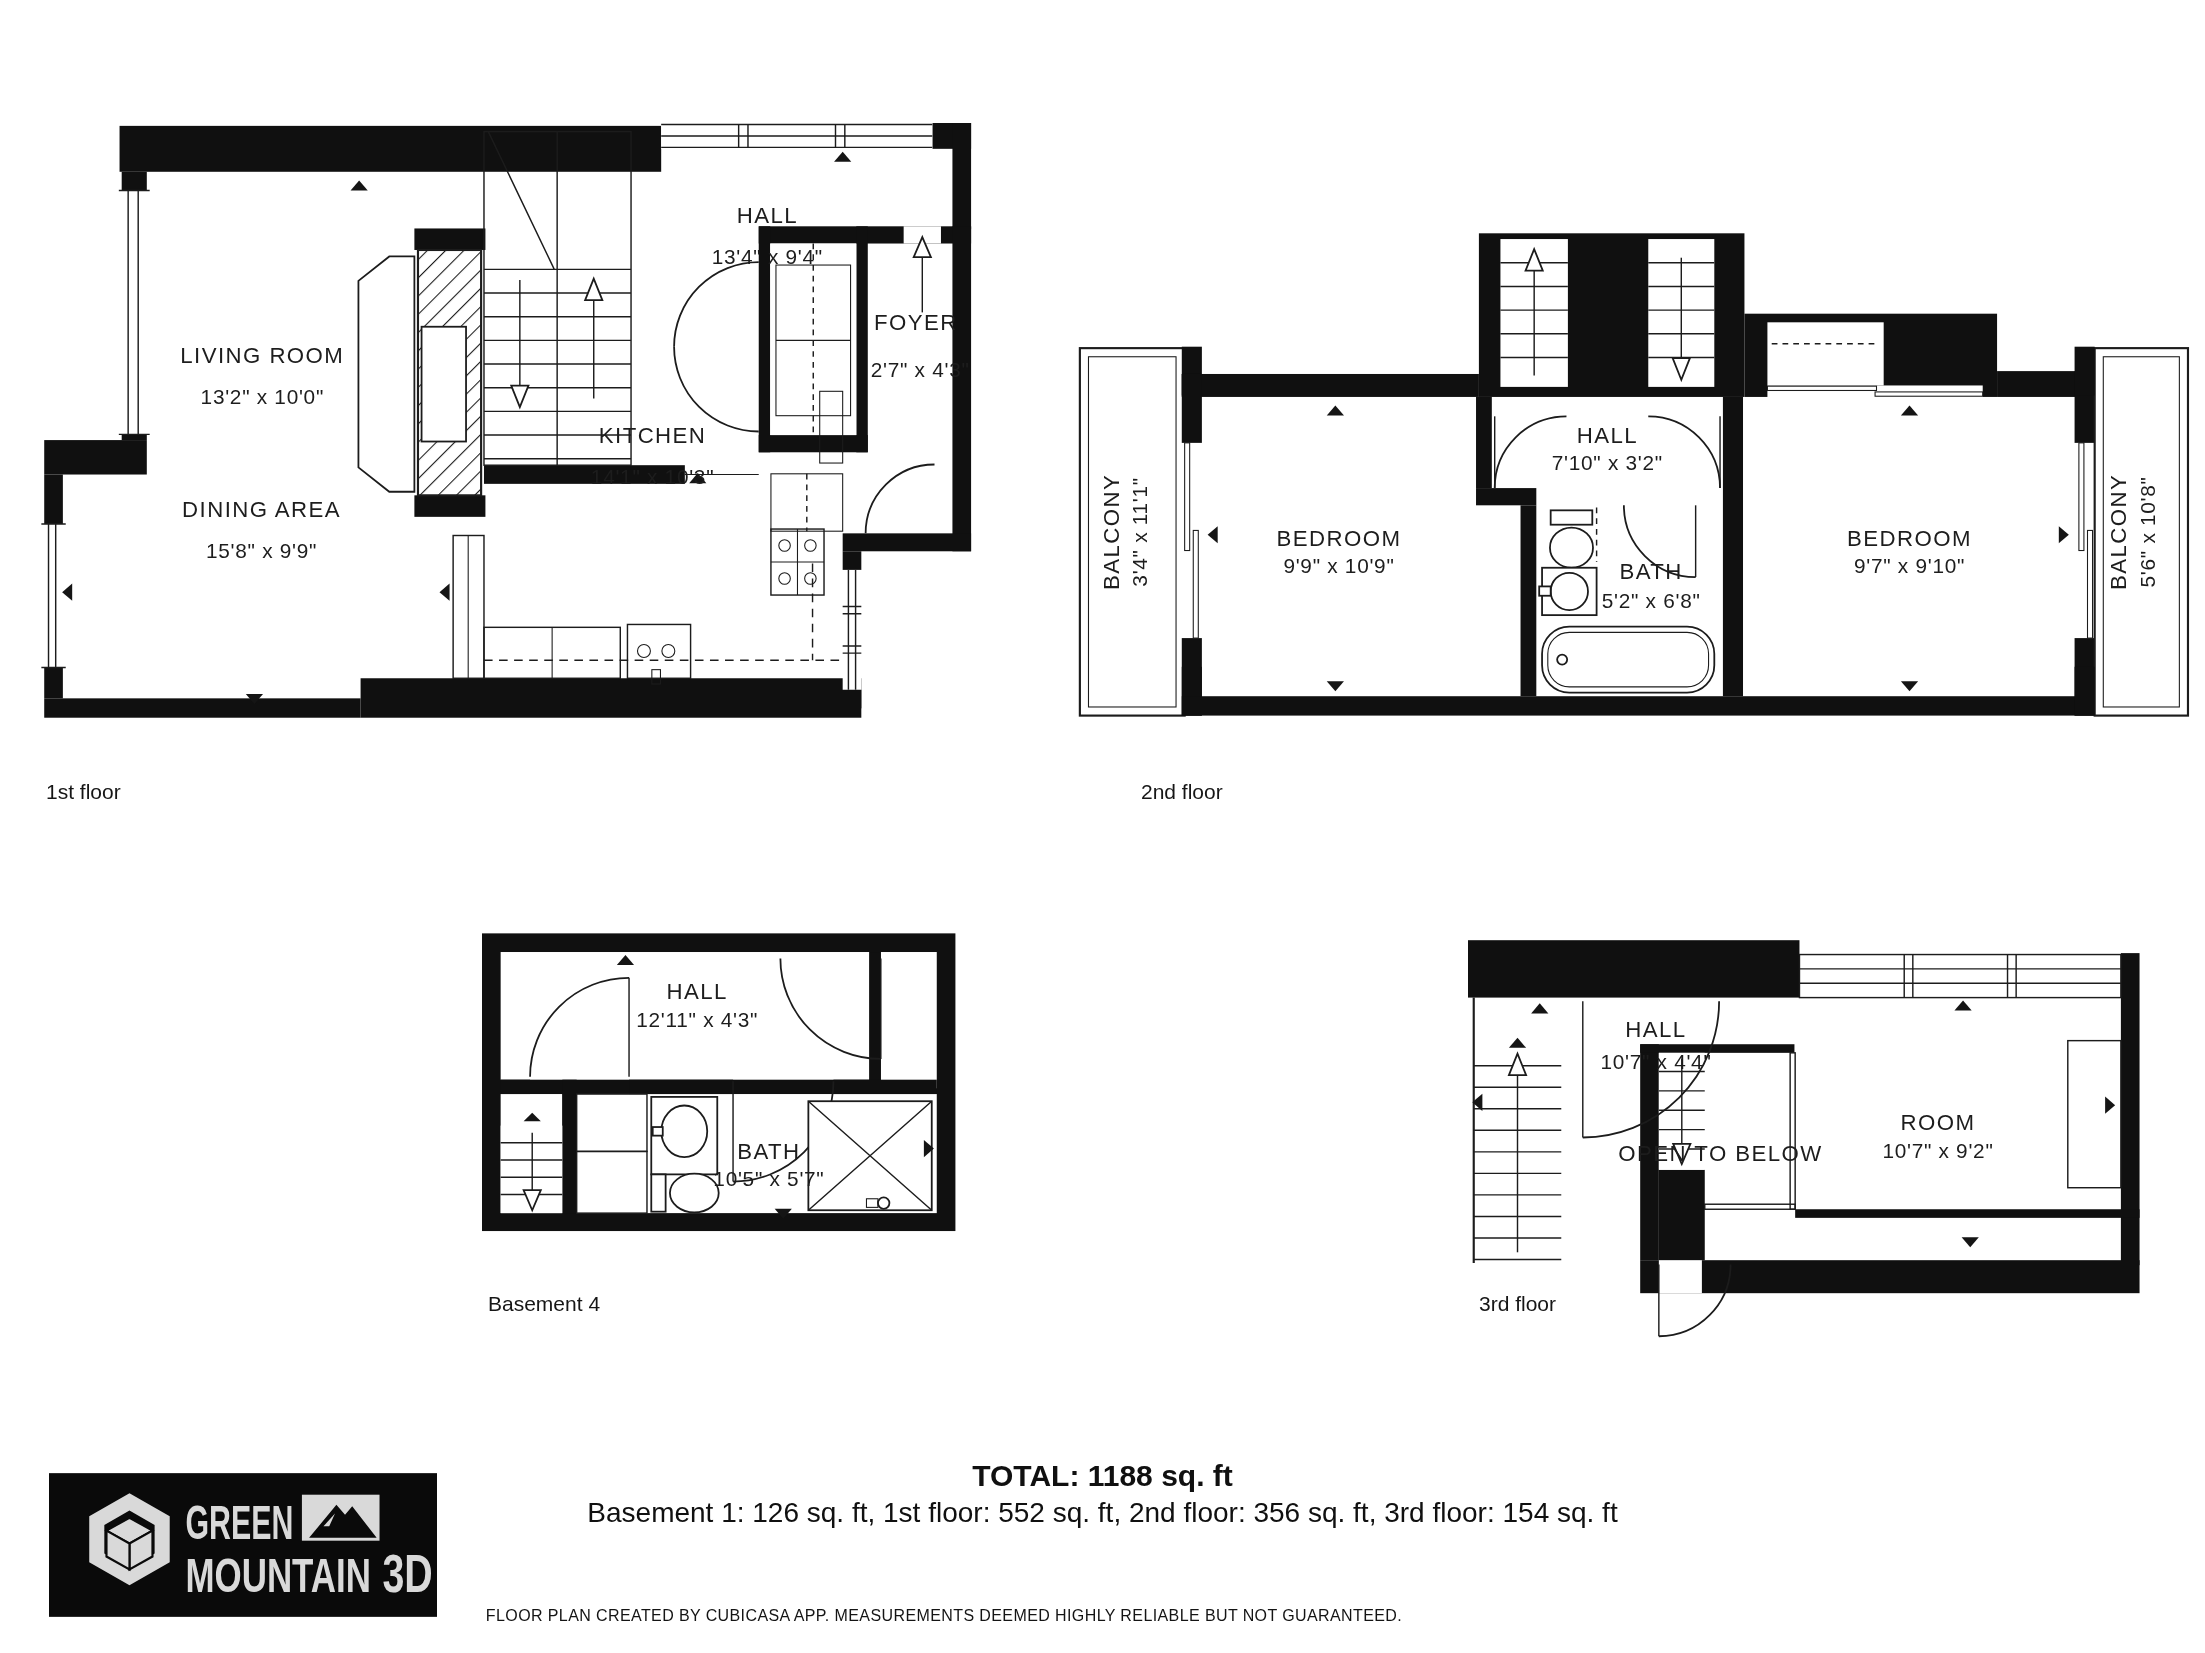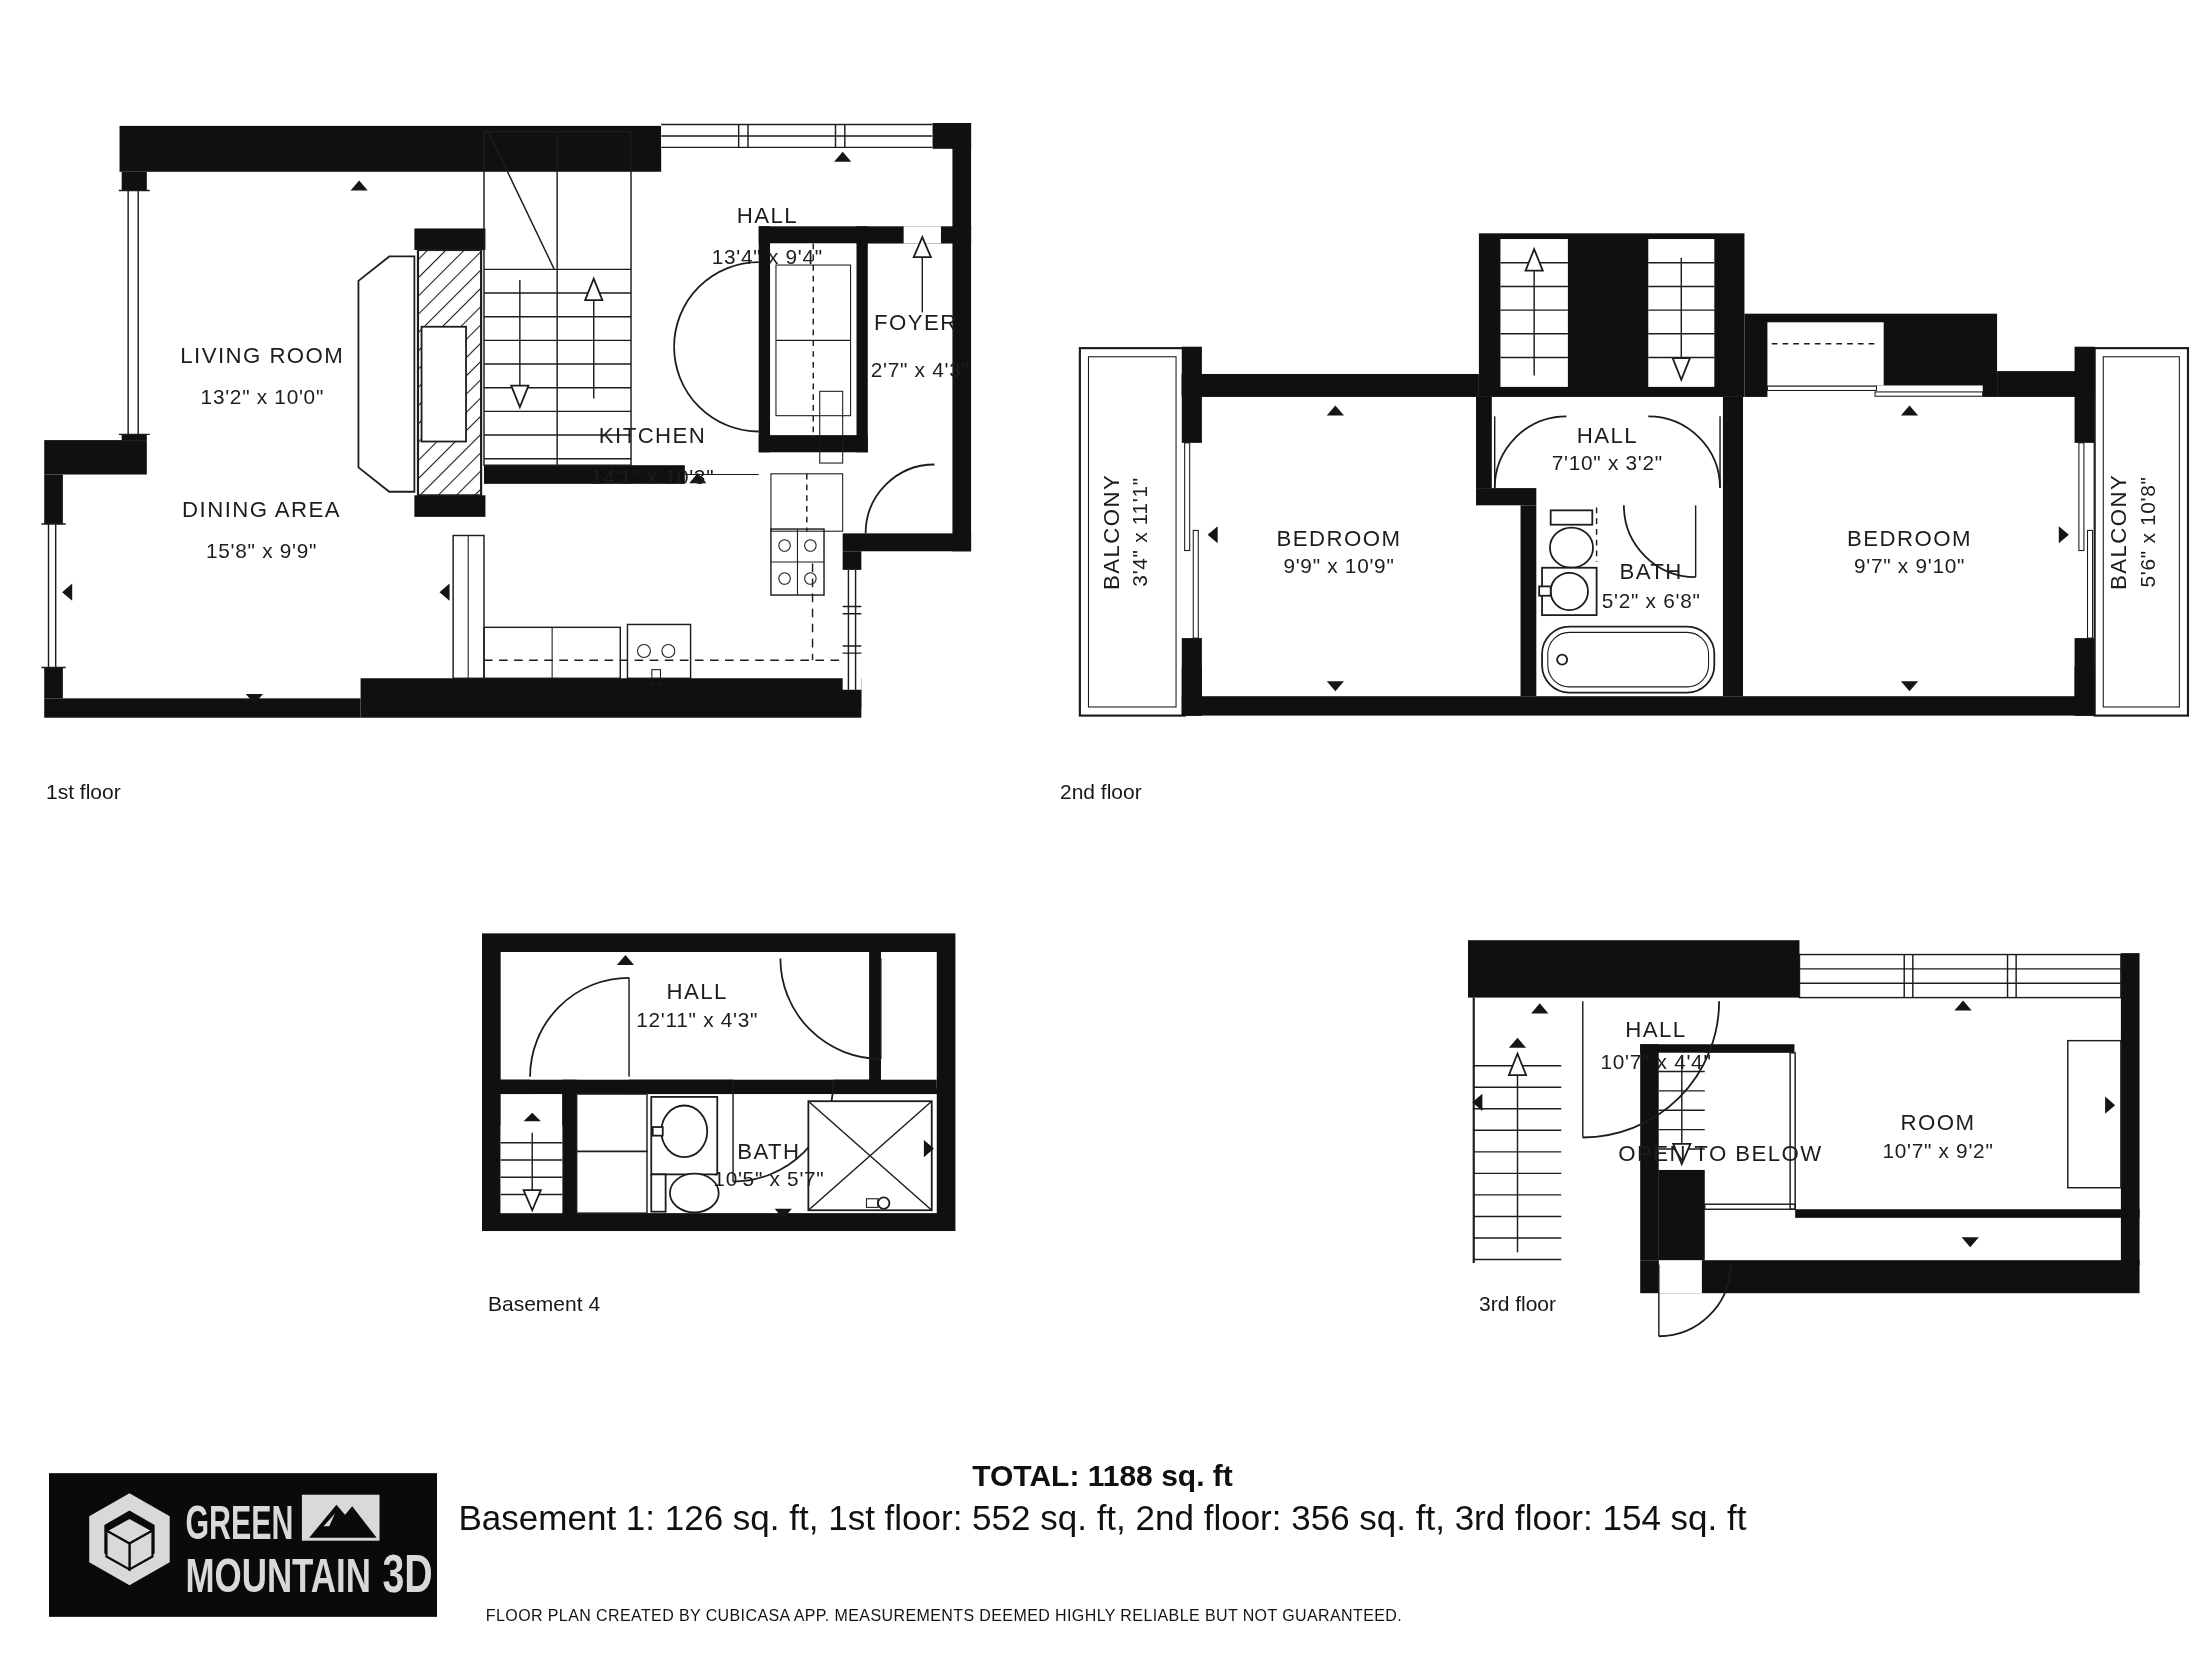--- a/index.html
+++ b/index.html
@@ -19,21 +19,21 @@
   .mk{fill:#151515;}
   .hollow{fill:#ffffff;stroke:#1c1c1c;stroke-width:2.5;}
   
   text.rn{font-family:"Liberation Sans",sans-serif;font-size:31px;letter-spacing:2px;
           fill:#1d1d1d;text-anchor:middle;}
   text.rd{font-family:"Liberation Sans",sans-serif;font-size:29px;letter-spacing:1px;
           fill:#1d1d1d;text-anchor:middle;}
   .floor-label{position:absolute;font-size:21px;color:#161616;}
   #summary{position:absolute;left:313px;top:1457px;width:1579px;text-align:center;color:#101010;}
   #summary .total{font-size:30px;font-weight:bold;line-height:1.25;text-align:center;}
-  #summary .sline{font-size:35px;line-height:1.3;}
+  #summary .sline{font-size:28px;line-height:1.3;}
   #disclaimer{position:absolute;left:0;top:1607px;width:1888px;text-align:center;
               font-size:16px;letter-spacing:0.4px;color:#141414;}
   text.logo-word{font-family:"Liberation Sans",sans-serif;font-weight:bold;fill:#d9d9d9;}
 </style>
 </head>
 <body>
 
 <div id="canvas">
 
   <svg class="plan" style="left:39px;top:90px" width="933" height="660" viewBox="0 0 1300 920">
@@ -240,21 +240,21 @@
     </g>
     <g>
       <rect class="ln3" x="1418" y="160" width="130" height="512"></rect>
       <rect class="ln15" x="1430" y="172" width="106" height="488"></rect>
       <rect class="wall" x="1390" y="158" width="28" height="68"></rect>
       <rect class="wall" x="1390" y="604" width="28" height="68"></rect>
       <text class="rn" transform="rotate(-90 1462 416)" x="1462" y="416">BALCONY</text>
       <text class="rd" transform="rotate(-90 1502 416)" x="1502" y="416">5'6" x 10'8"</text>
     </g>
   </svg>
-  <div class="floor-label" style="left:1060px;top:780px">2nd floor</div>
+  <div class="floor-label" style="left:1141px;top:780px">2nd floor</div>
 
   <svg class="plan" style="left:482px;top:933px" width="477" height="302" viewBox="0 0 665 420">
     <rect class="wall" x="0" y="0" width="660" height="415"></rect>
     <rect class="white" x="26" y="26" width="514" height="178"></rect>
     <rect class="white" x="556" y="26" width="78" height="190"></rect>
     <rect class="white" x="26" y="224" width="86" height="166"></rect>
     <rect class="white" x="132" y="224" width="502" height="166"></rect>
     <g>
       <rect class="wall" x="540" y="26" width="16" height="190"></rect>
       <rect class="wall" x="26" y="204" width="41" height="20"></rect>

